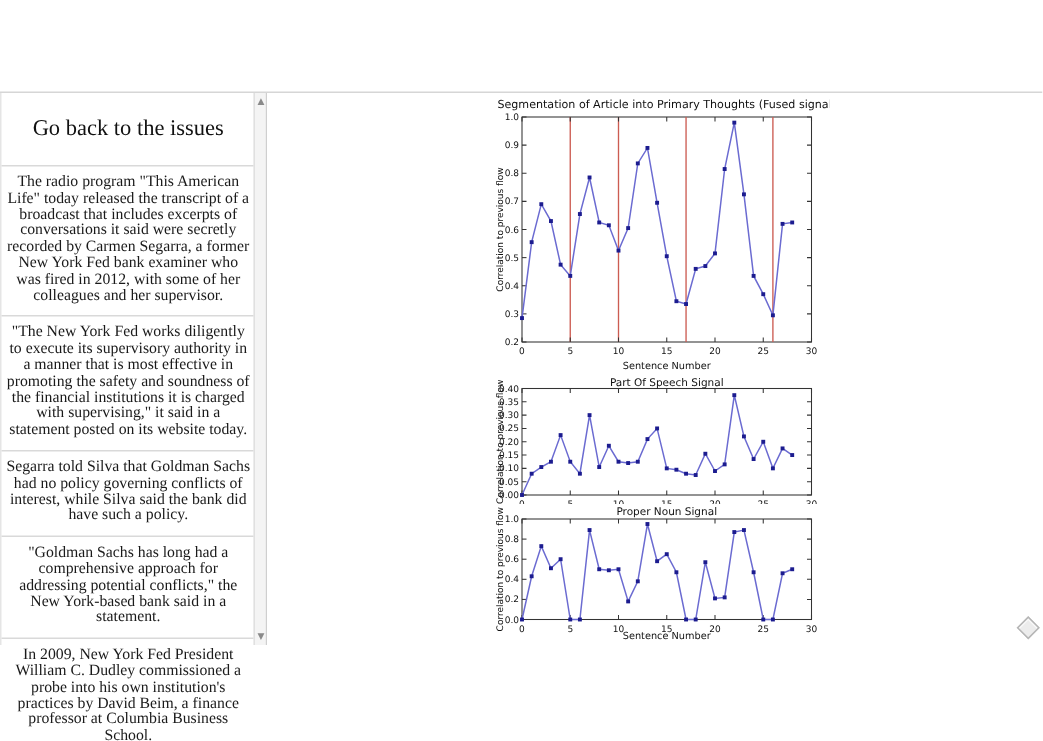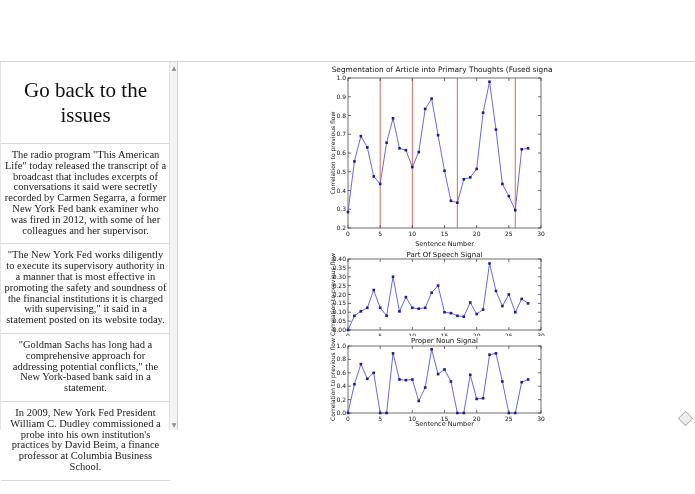--- a/index.html
+++ b/index.html
@@ -1,21 +1,21 @@
 <!DOCTYPE html>
 <html><head>
 <meta charset="utf-8">
 <style>
   html,body{margin:0;padding:0;background:#ffffff;width:695px;height:494px;overflow:hidden;}
   #stage{position:relative;width:695px;height:494px;background:#ffffff;font-family:"Liberation Serif",serif;}
   #top-rule{position:absolute;left:0;top:61px;width:695px;height:0;border-top:1px solid #d6d6d6;}
   
   #sidebar{position:absolute;left:0;top:62px;width:178px;height:368px;background:#fff;border-right:1px solid #cfcfcf;border-left:1px solid #e5e5e5;box-sizing:border-box;}
   #sidebar-content{position:absolute;left:0;top:0;width:169px;text-align:center;color:#1a1a1a;}
-  #sidebar-title{font-size:21px;padding:16px 4px 15px 4px;color:#111;}
+  #sidebar-title{font-size:15px;padding:16px 4px 15px 4px;color:#111;}
   .para{font-size:10.5px;line-height:10.8px;padding:6px 2px 7px 2px;border-top:1px solid #d9d9d9;}
   .para:last-child{border-bottom:1px solid #d9d9d9;}
   
   #scrollbar{position:absolute;right:0;top:0;width:8px;height:368px;background:#f4f4f4;border-left:1px solid #e0e0e0;box-sizing:border-box;}
   .sb-arrow{position:absolute;left:0;width:8px;height:9px;font-size:6px;line-height:9px;text-align:center;color:#8a8a8a;font-family:"DejaVu Sans",sans-serif;}
   #sb-up{top:1px;}
   #sb-down{bottom:1px;}
   
   .chart{position:absolute;background:#fff;}
   #chart1{left:329px;top:62px;}
@@ -29,20 +29,21 @@
 <body>
 
 <div id="stage">
   <div id="top-rule"></div>
 
   <div id="sidebar">
     <div id="sidebar-content">
       <div id="sidebar-title">Go back to the issues</div>
       <div class="para">The radio program "This American Life" today released the transcript of a broadcast that includes excerpts of conversations it said were secretly recorded by Carmen Segarra, a former New York Fed bank examiner who was fired in 2012, with some of her colleagues and her supervisor.</div>
       <div class="para">"The New York Fed works diligently to execute its supervisory authority in a manner that is most effective in promoting the safety and soundness of the financial institutions it is charged with supervising," it said in a statement posted on its website today.</div>
+      <div class="para">Segarra told Silva that Goldman Sachs had no policy governing conflicts of interest, while Silva said the bank did have such a policy.</div>
       <div class="para">"Goldman Sachs has long had a comprehensive approach for addressing potential conflicts," the New York-based bank said in a statement.</div>
       <div class="para">In 2009, New York Fed President William C. Dudley commissioned a probe into his own institution's practices by David Beim, a finance professor at Columbia Business School.</div>
     </div>
     <div id="scrollbar">
       <div class="sb-arrow" id="sb-up">▲</div>
       <div class="sb-arrow" id="sb-down">▼</div>
     </div>
   </div>
 
   <svg id="chart1" class="chart" width="224" height="188">

